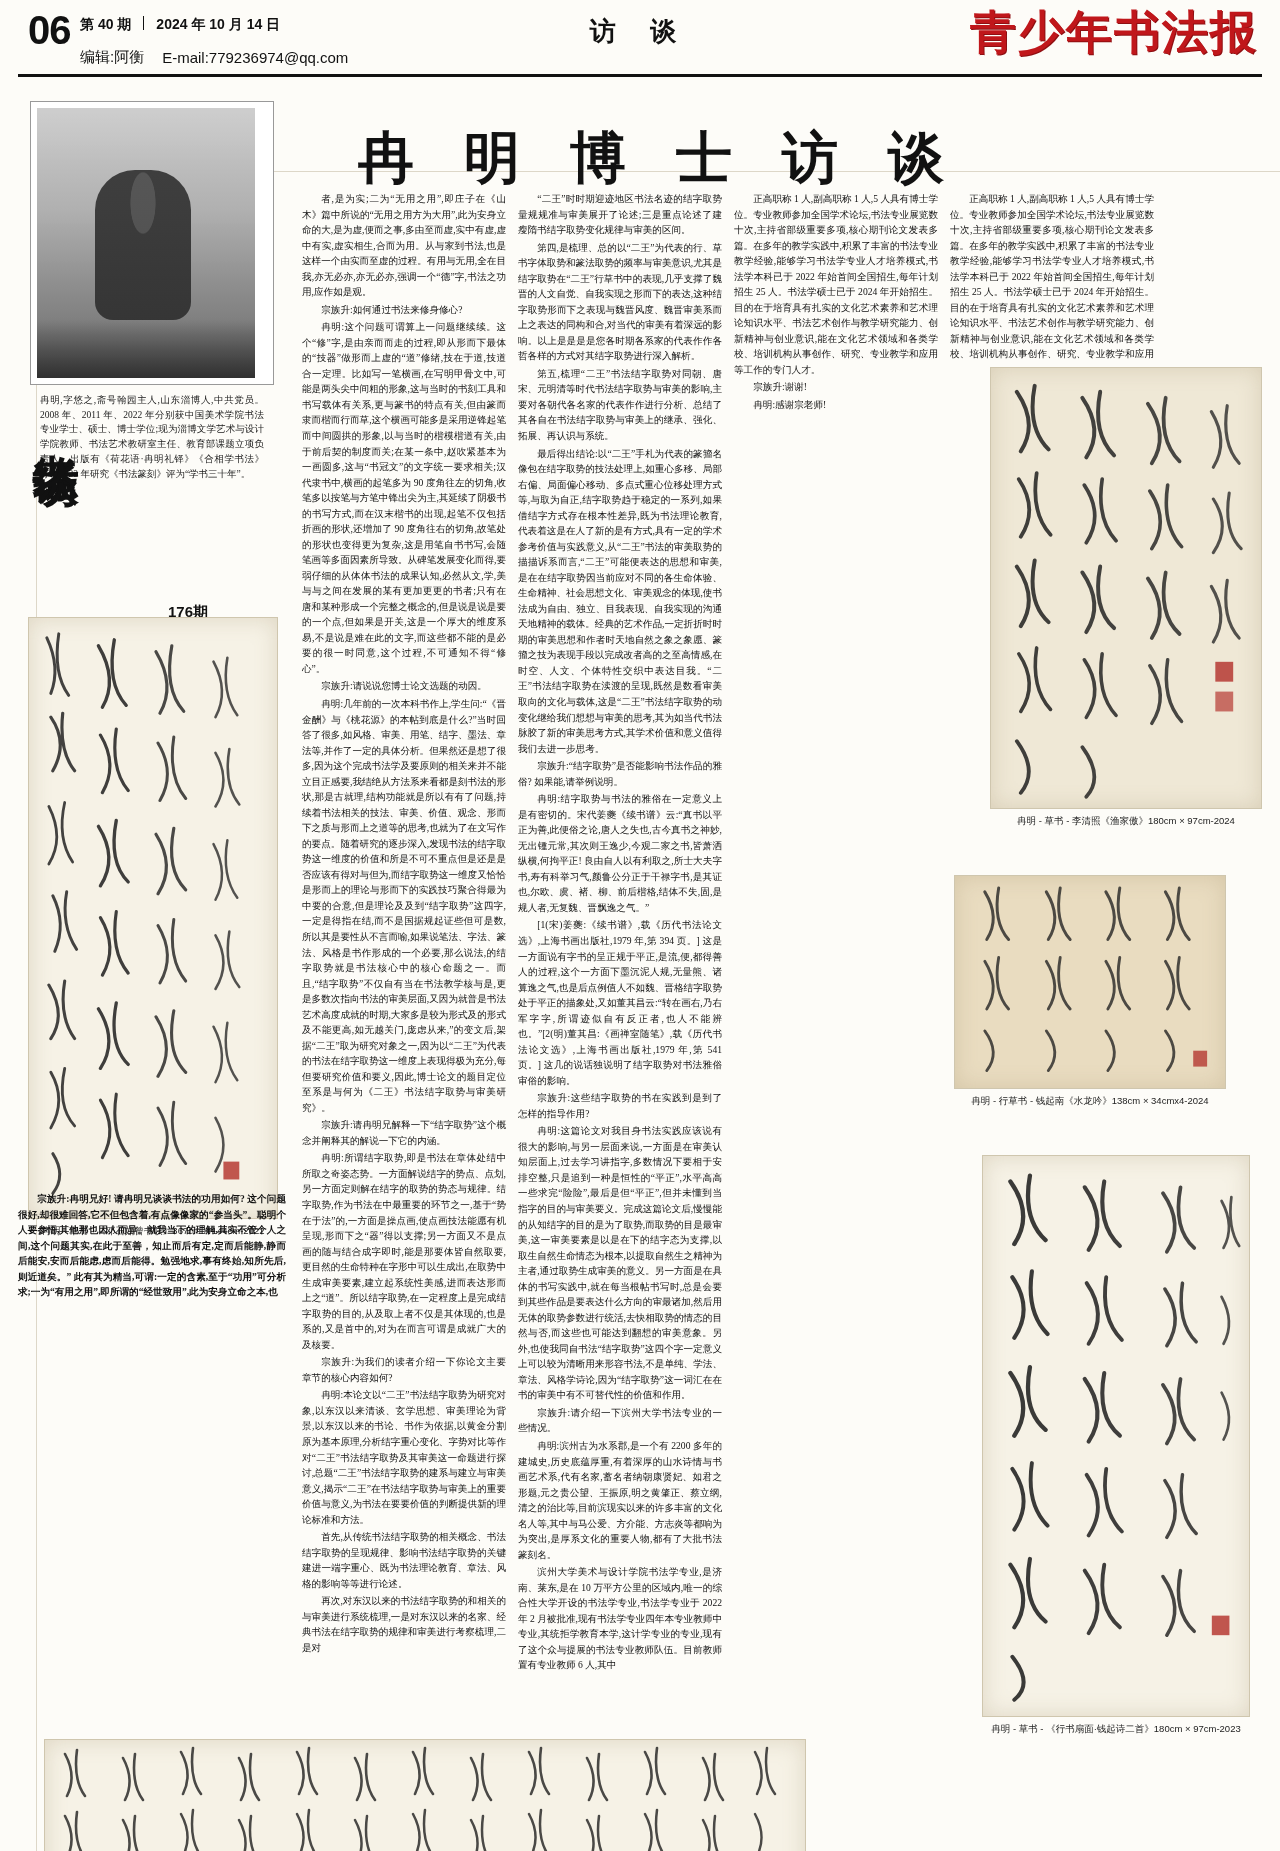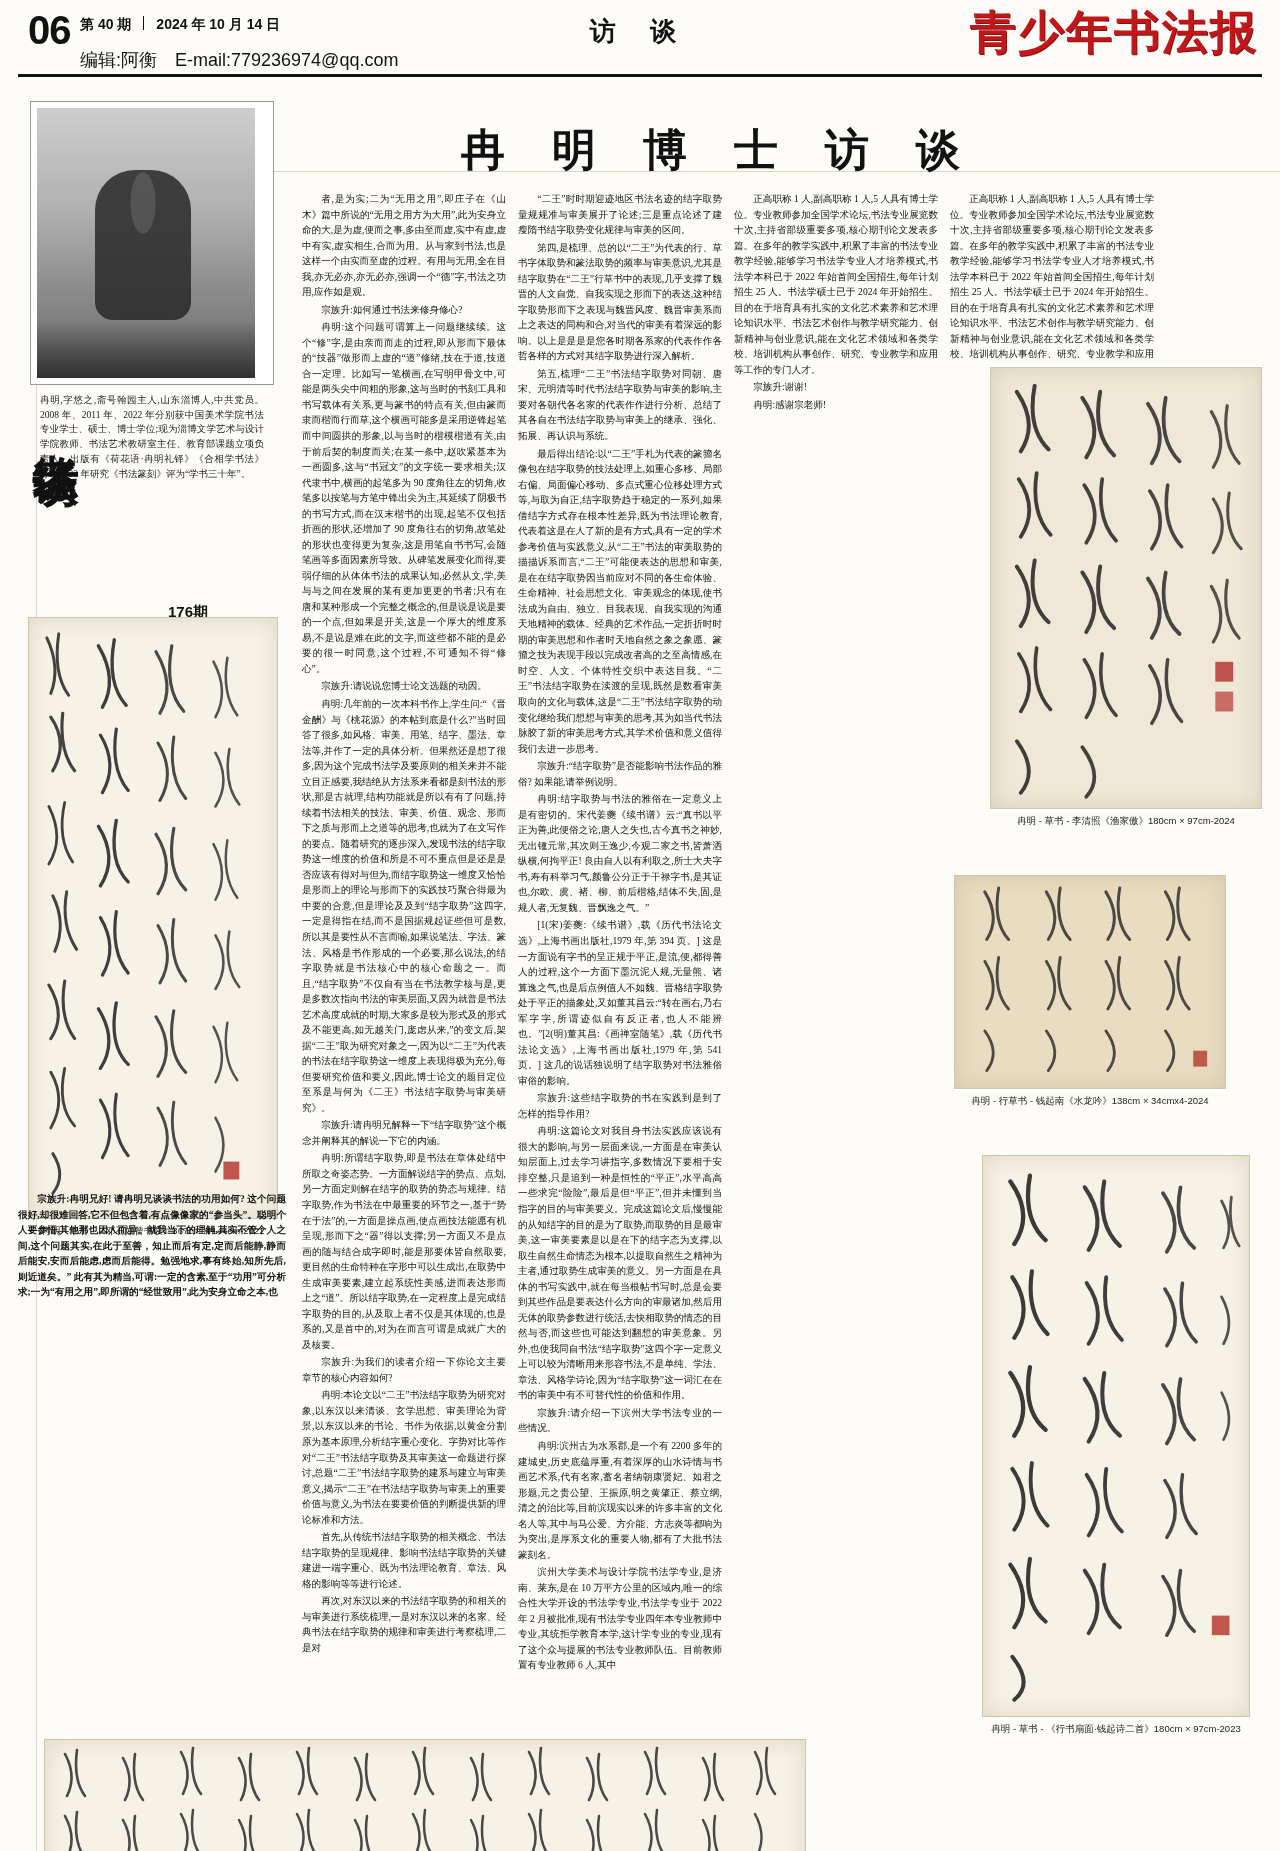--- a/index.html
+++ b/index.html
@@ -22,21 +22,21 @@
   }
   .issue-line{
     position:absolute;left:62px;top:16px;
     font-size:14px;font-weight:bold;
     font-family:"Liberation Sans",sans-serif;
     display:flex;align-items:flex-start;gap:12px;
   }
   .issue-line .sep{display:inline-block;width:1px;height:14px;background:#111;}
   .editor-line{
     position:absolute;left:62px;top:48px;
-    font-size:18px;
+    font-size:15px;
     font-family:"Liberation Sans",sans-serif;
     display:flex;align-items:center;gap:18px;
   }
   .section-title{
     position:absolute;left:50%;top:14px;transform:translateX(-50%);
     font-size:26px;font-weight:bold;letter-spacing:14px;
     font-family:"Liberation Serif",serif;
   }
   .brand{
     position:absolute;right:4px;top:6px;
@@ -45,23 +45,23 @@
   .brand-text{
     font-size:46px;font-weight:bold;color:#c0171b;
     letter-spacing:2px;
     font-family:"Liberation Serif",serif;
     text-shadow:1px 1px 0 #8e0f12;
   }
 
   
   .body-wrap{position:relative;margin-top:10px;}
   .headline{
-    position:absolute;left:300px;top:34px;width:660px;
-    text-align:right;
-    font-size:44px;font-weight:bold;letter-spacing:18px;
+    position:absolute;left:312px;top:34px;width:660px;
+    text-align:center;
+    font-size:56px;font-weight:bold;letter-spacing:18px;
     font-family:"Liberation Serif",serif;
   }
 
   
   .col-left{position:absolute;left:0;top:0;width:268px;}
   .portrait-box{
     border:1px solid #999;padding:6px;background:#fff;width:230px;margin:14px auto 0;
   }
   .portrait{
     width:218px;height:270px;

